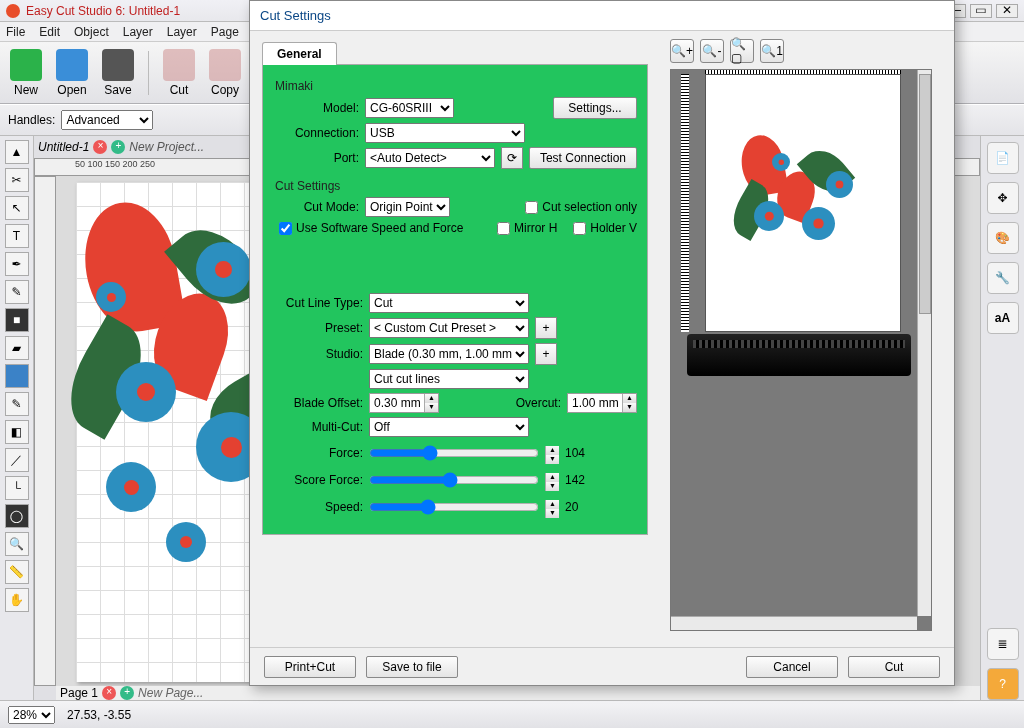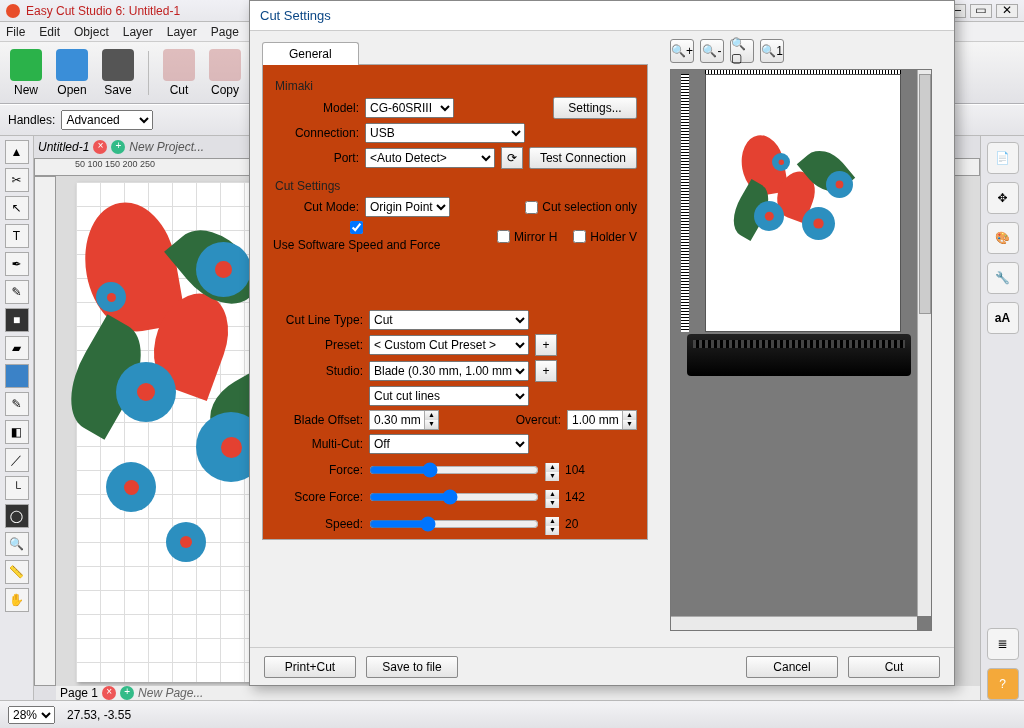--- a/index.html
+++ b/index.html
@@ -65,22 +65,22 @@
 .statusbar select { height:18px; }
 
 
 .dialog-overlay { position:absolute; inset:0; pointer-events:none; }
 .dialog { position:absolute; left:249px; top:0; width:706px; height:686px; background:#f0f0f0; border:1px solid #888; box-shadow:4px 4px 12px rgba(0,0,0,.3); pointer-events:all; }
 .dlg-title { height:30px; background:#fff; border-bottom:1px solid #ccc; display:flex; align-items:center; padding:0 10px; color:#0b4786; font-size:13px; }
 .dlg-body { position:absolute; top:30px; left:0; right:0; bottom:40px; display:flex; }
 
 
 .dlg-left { width:410px; padding:10px 12px 8px 12px; position:relative; }
-.gtab { display:inline-block; padding:4px 26px; background:#fff; border:1px solid #aaa; border-bottom:none; border-radius:3px 3px 0 0; position:relative; top:1px; z-index:2; }
-.gbox { border:1px solid #aaa; background:#c2410c; padding:8px 10px 0 10px; }
+.gtab { display:inline-block; padding:4px 14px; background:#fff; border:1px solid #aaa; border-bottom:none; border-radius:3px 3px 0 0; position:relative; top:1px; z-index:2;font-weight:bold; }
+.gbox { border:1px solid #aaa; background:#22c55e; padding:8px 10px 12px 10px; }
 .group-title { margin:6px 0 4px 2px; color:#222; }
 .row { display:flex; align-items:center; margin:4px 0; gap:6px; }
 .row label { width:86px; text-align:right; }
 .row select { flex:1; height:20px; max-width:160px; }
 .btn { height:22px; padding:0 10px; border:1px solid #888; background:linear-gradient(#fdfdfd,#e4e4e4); border-radius:2px; cursor:pointer; min-width:84px; }
 .sq { width:22px; height:22px; border:1px solid #888; background:linear-gradient(#fdfdfd,#e4e4e4); display:inline-flex; align-items:center; justify-content:center; cursor:pointer; }
 .chk { display:flex; align-items:center; gap:4px; }
 .field-w { width:170px; }
 input.spin { width:70px; height:20px; border:1px solid #999; padding:0 18px 0 4px; }
 .spinwrap { position:relative; display:inline-block; }
@@ -277,21 +277,21 @@
           <div class="row">
             <label>Cut Mode:</label>
             <select style="width:130px;"><option>Origin Point</option></select>
             <div style="flex:1"></div>
             <div class="chk">
                 <input type="checkbox" style="">
                 <span>Cut selection only</span>
               </div>
           </div>
           <div class="row">
-            <div class="chk" style="flex-direction:column;">
+            <div class="chk" style="margin-left:6px;">
                 <input type="checkbox" checked="" style="">
                 <span>Use Software Speed and Force</span>
               </div>
             <div style="flex:1"></div>
             <div class="chk">
                 <input type="checkbox" style="">
                 <span>Mirror H</span>
               </div>
             <div class="chk" style="margin-left:10px;">
                 <input type="checkbox" style="">

